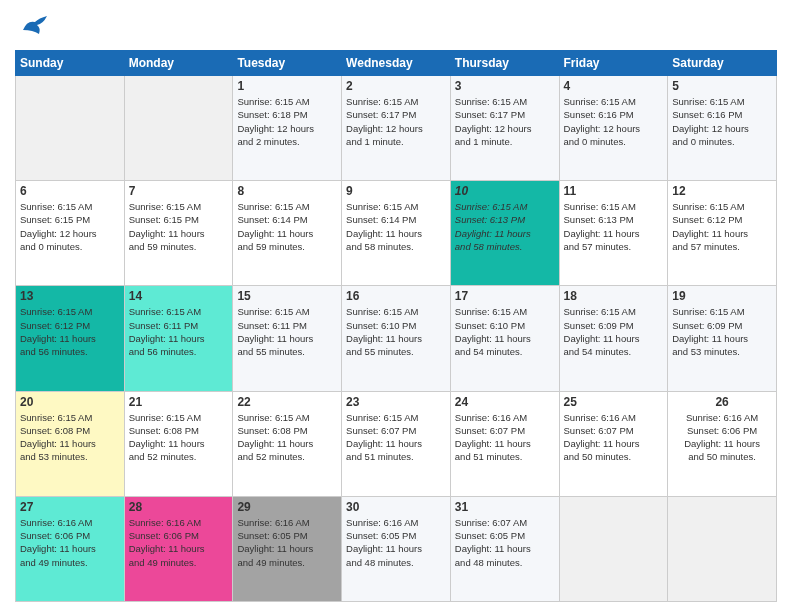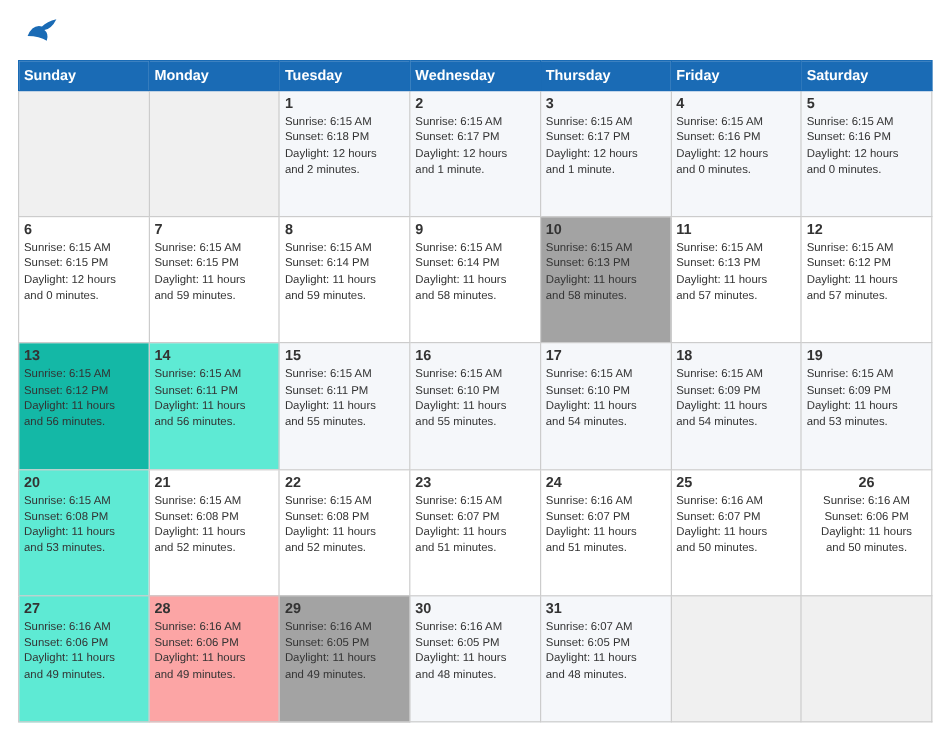--- a/index.html
+++ b/index.html
@@ -189,21 +189,21 @@
 Daylight: 11 hours
 and 59 minutes.</div>
           </td>
           <td style="background: rgb(255, 255, 255);">
             <span class="day-num">9</span>
             <div class="day-info" style="white-space: pre-line;">Sunrise: 6:15 AM
 Sunset: 6:14 PM
 Daylight: 11 hours
 and 58 minutes.</div>
           </td>
-          <td style="background: #a3a3a3;">
+          <td style="background: #14b8a6; font-style: italic;">
             <span class="day-num">10</span>
             <div class="day-info" style="white-space: pre-line;">Sunrise: 6:15 AM
 Sunset: 6:13 PM
 Daylight: 11 hours
 and 58 minutes.</div>
           </td>
           <td style="background: rgb(255, 255, 255);">
             <span class="day-num">11</span>
             <div class="day-info" style="white-space: pre-line;">Sunrise: 6:15 AM
 Sunset: 6:13 PM
@@ -263,21 +263,21 @@
           </td>
           <td style="background: rgb(245, 247, 250);">
             <span class="day-num">19</span>
             <div class="day-info" style="white-space: pre-line;">Sunrise: 6:15 AM
 Sunset: 6:09 PM
 Daylight: 11 hours
 and 53 minutes.</div>
           </td>
         </tr>
         <tr>
-          <td style="background: #5eead4;">
+          <td style="background: #fef9c3;">
             <span class="day-num">20</span>
             <div class="day-info" style="white-space: pre-line;">Sunrise: 6:15 AM
 Sunset: 6:08 PM
 Daylight: 11 hours
 and 53 minutes.</div>
           </td>
           <td style="background: rgb(255, 255, 255);">
             <span class="day-num">21</span>
             <div class="day-info" style="white-space: pre-line;">Sunrise: 6:15 AM
 Sunset: 6:08 PM
@@ -321,21 +321,21 @@
           </td>
         </tr>
         <tr>
           <td style="background: #5eead4;">
             <span class="day-num">27</span>
             <div class="day-info" style="white-space: pre-line;">Sunrise: 6:16 AM
 Sunset: 6:06 PM
 Daylight: 11 hours
 and 49 minutes.</div>
           </td>
-          <td style="background: #fca5a5; margin-top: 28px;">
+          <td style="background: #ec4899; margin-top: 28px;">
             <span class="day-num">28</span>
             <div class="day-info" style="white-space: pre-line;">Sunrise: 6:16 AM
 Sunset: 6:06 PM
 Daylight: 11 hours
 and 49 minutes.</div>
           </td>
           <td style="background: #a3a3a3;">
             <span class="day-num">29</span>
             <div class="day-info" style="white-space: pre-line;">Sunrise: 6:16 AM
 Sunset: 6:05 PM

